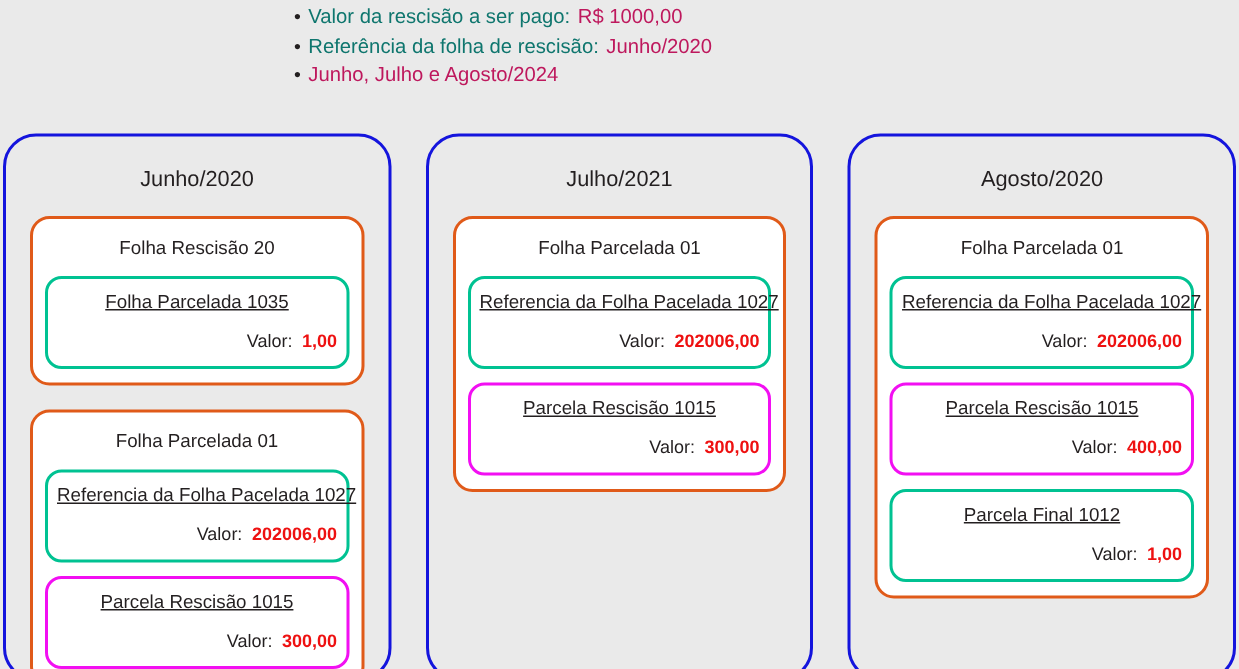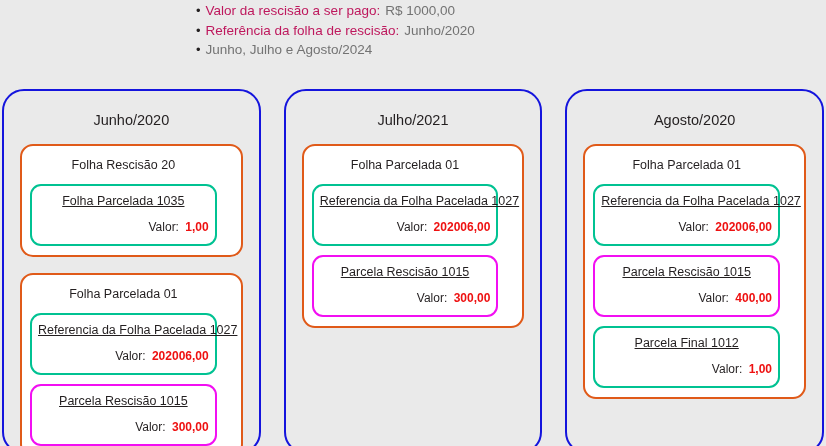--- a/index.html
+++ b/index.html
@@ -34,23 +34,23 @@
     align-items: baseline;
     gap: 5px;
   }
 
   .note-bullet {
     font-size: 13px;
     line-height: 19.5px;
     color: #231f20;
   }
 
-  .note-label { color: #be185d; }
-
-  .note-value { color: #737373; }
+  .note-label { color: #0f766e; }
+
+  .note-value { color: #be185d; }
 
   
   #panels {
     position: absolute;
     left: 0;
     top: 89px;
     width: 826px;
     height: 357px;
     display: flex;
     gap: 23px;
@@ -76,21 +76,21 @@
     line-height: 20px;
     color: #231f20;
     padding: 10px 0 14px 0;
   }
 
   
   .group-card {
     border: 2.5px solid #e05a19;
     border-radius: 13px;
     background: #ffffff;
-    padding: 8px 24px 9px 8px;
+    padding: 8px 8px 9px 8px;
     margin-bottom: 16px;
   }
 
   .group-card:last-child { margin-bottom: 0; }
 
   .group-title {
     text-align: center;
     font-size: 12.5px;
     line-height: 17px;
     color: #231f20;

